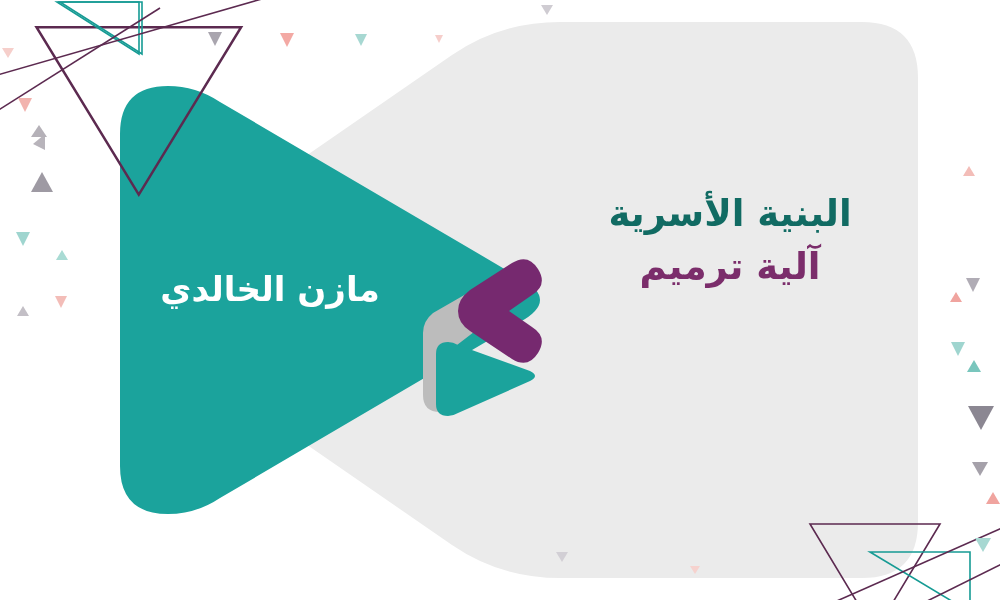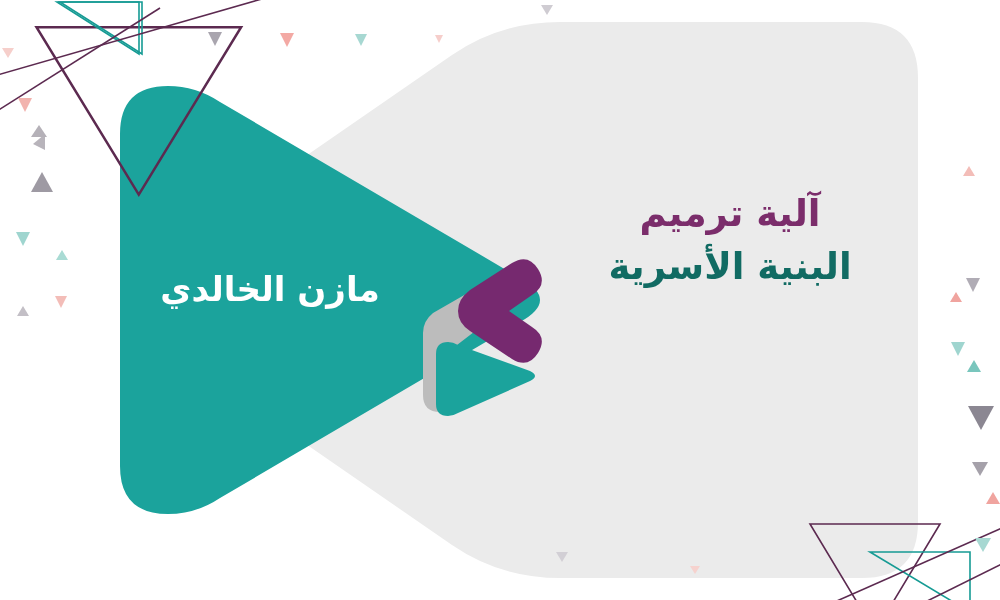--- a/index.html
+++ b/index.html
@@ -187,17 +187,17 @@
       <polygon fill="#f3bdb8" points="963,176 975,176 969,166"></polygon>
 
       <polygon fill="#d2cfd5" points="556,552 568,552 562,562"></polygon>
       <polygon fill="#f6d2ce" points="690,566 700,566 695,574"></polygon>
     </g>
   </svg>
 
   <div class="author-name">مازن الخالدي</div>
 
   <div class="title-block">
+    <div class="title-line green">البنية الأسرية</div>
     <div class="title-line purple">آلية ترميم</div>
-    <div class="title-line green">البنية الأسرية</div>
   </div>
 
 </div>
 
 </body></html>

